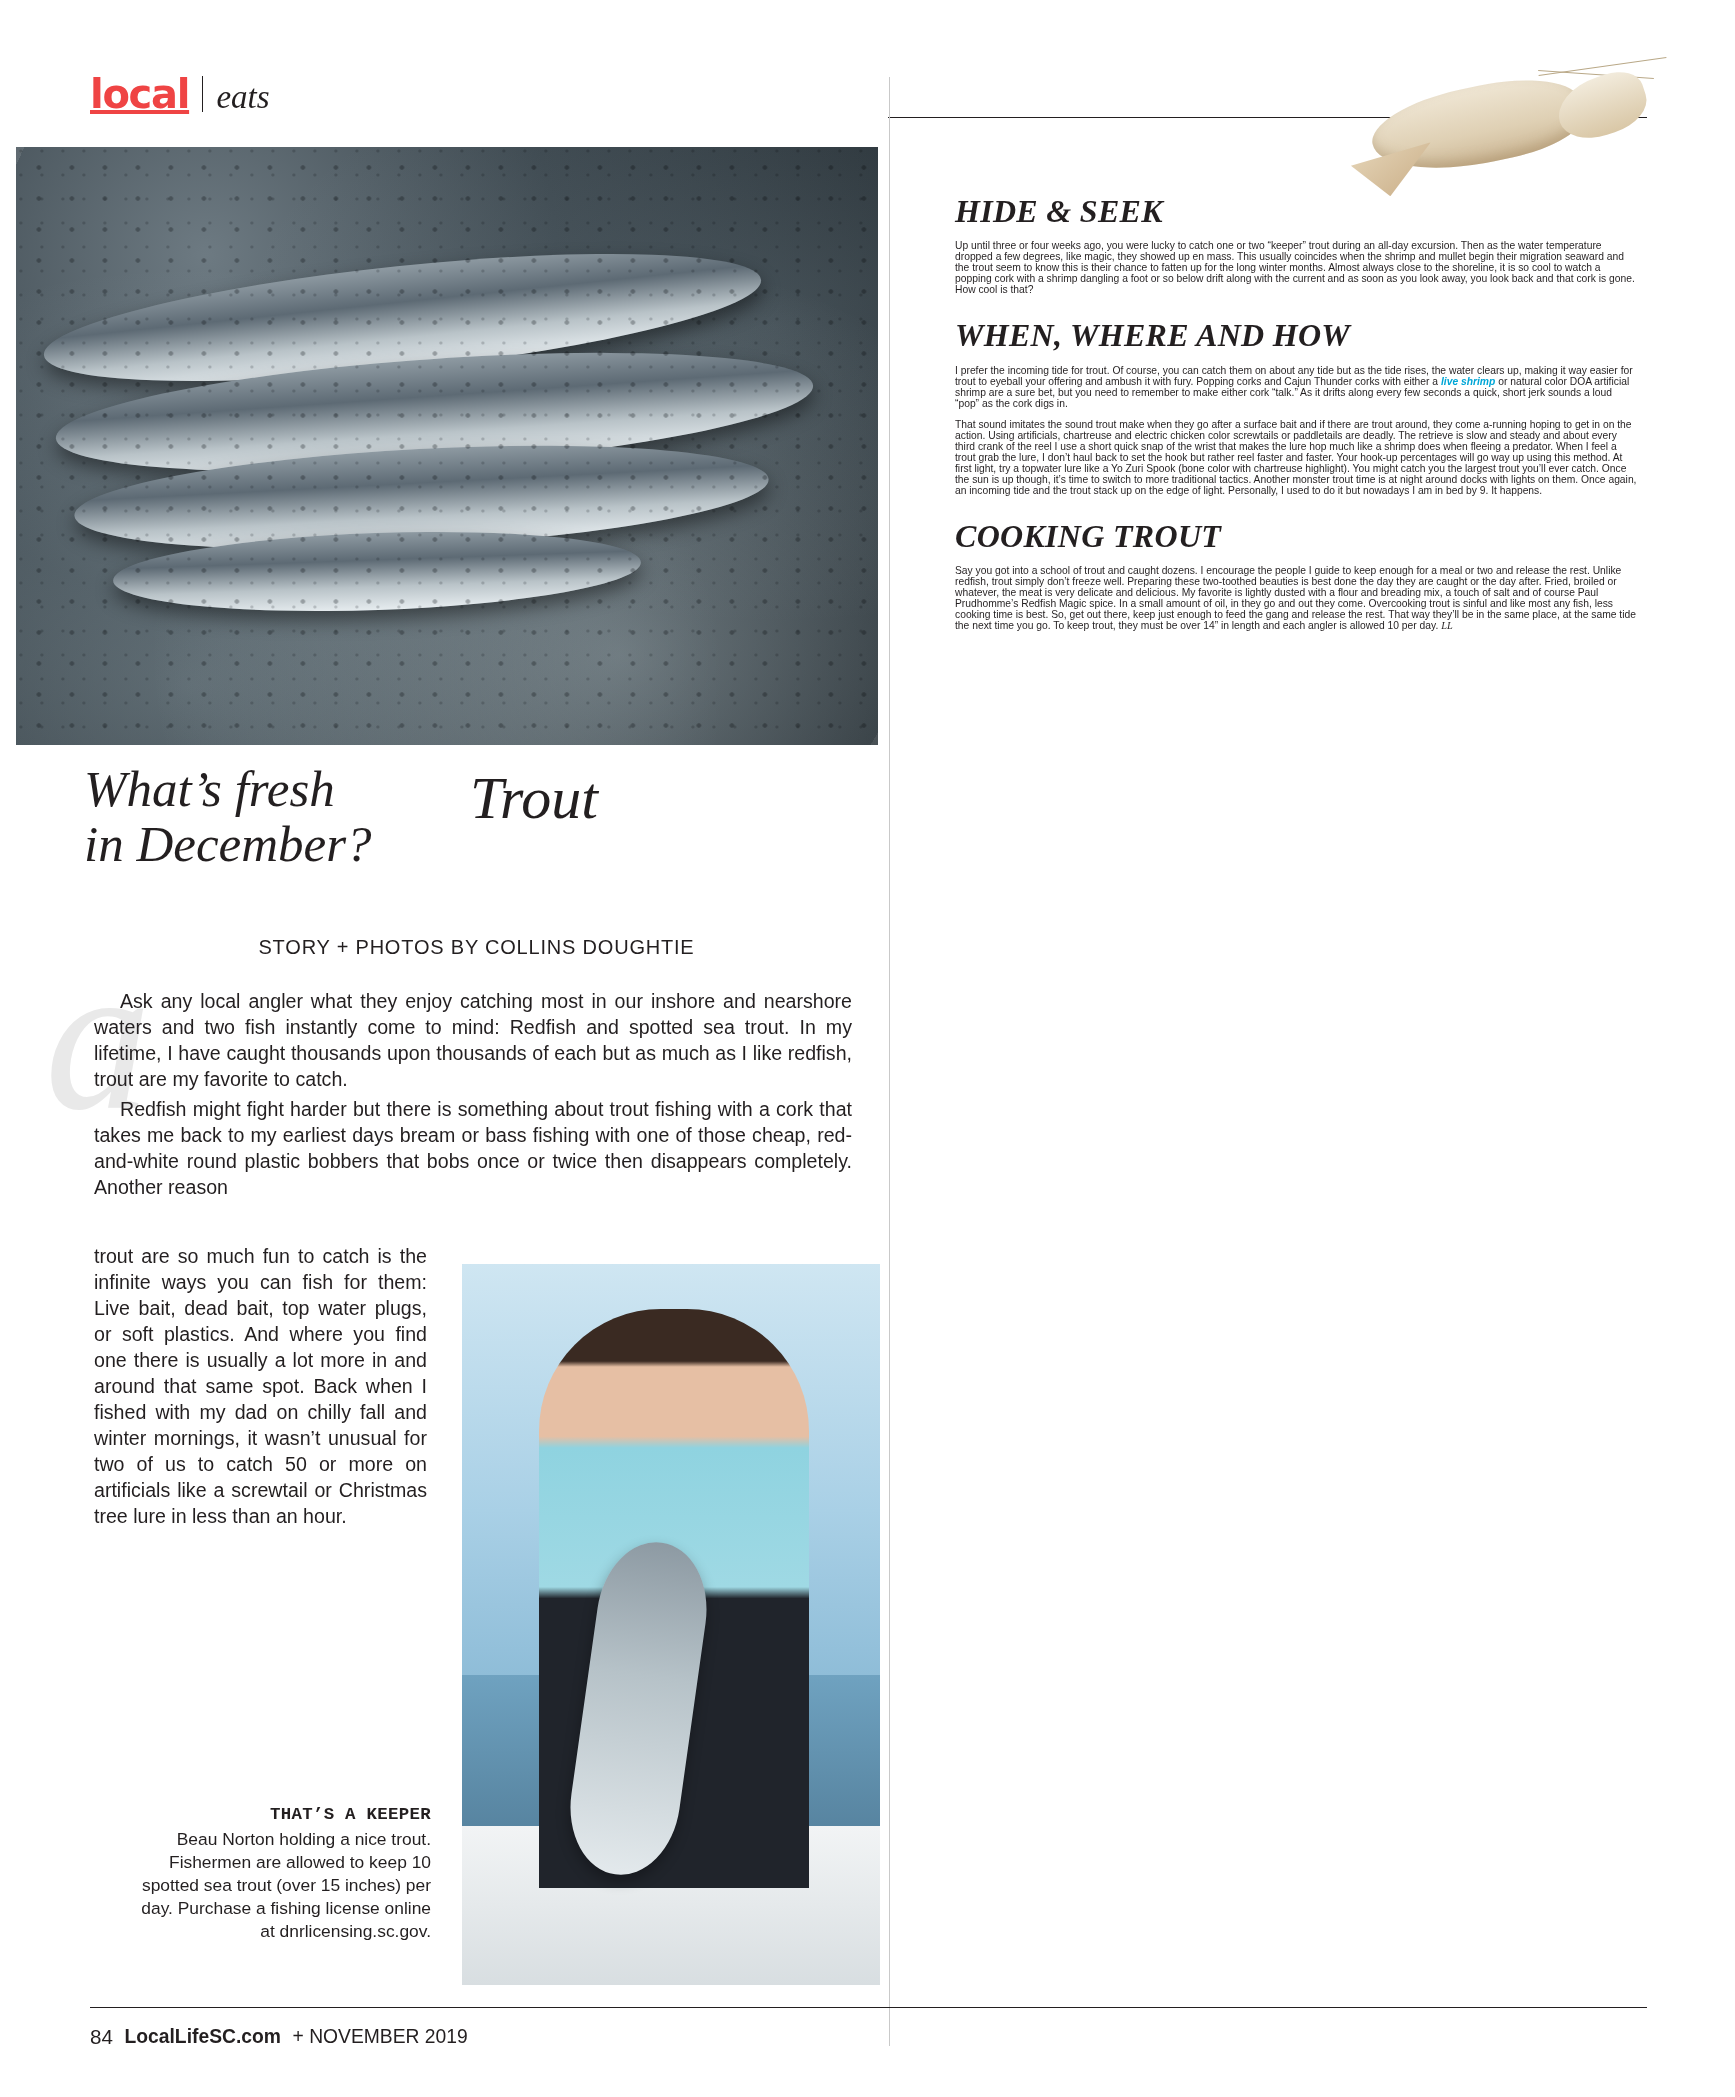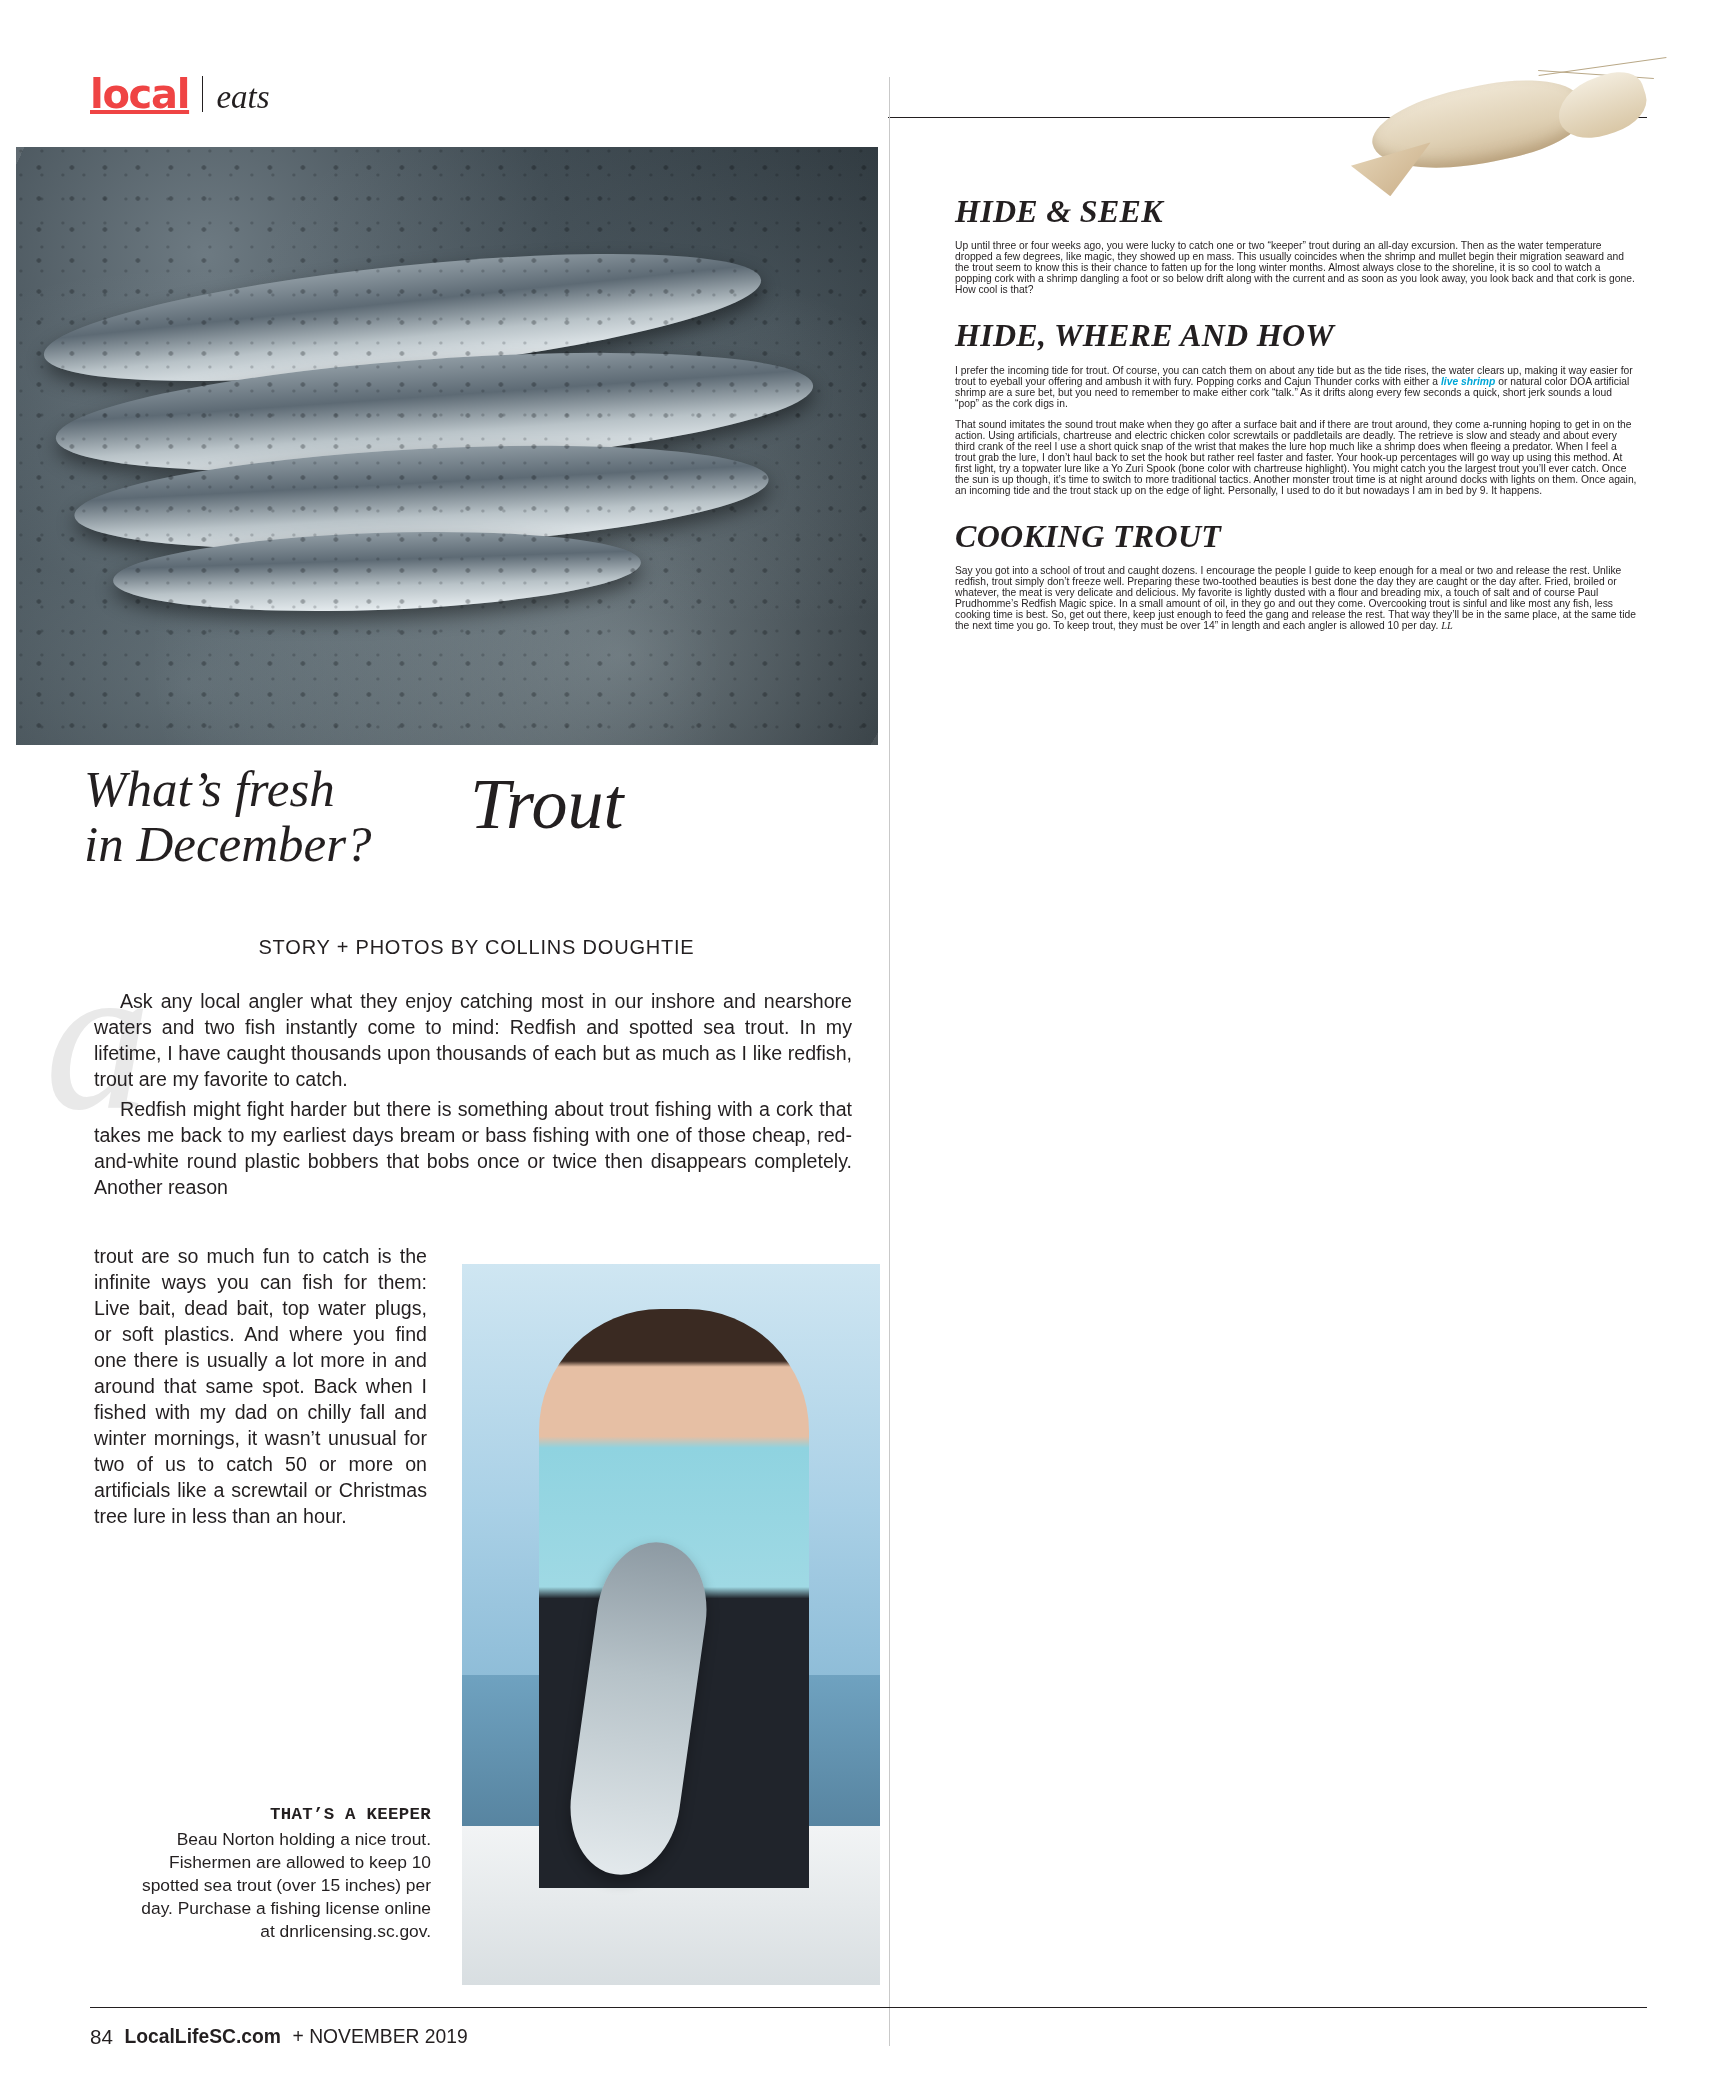--- a/index.html
+++ b/index.html
@@ -122,21 +122,21 @@
     line-height: 1.08;
     color: #231f20;
     width: 412px;
   }
   .headline .trout {
     position: absolute;
     left: 399px;
     top: 6.4px;
     font-family: "Liberation Serif", serif;
     font-style: italic;
-    font-size: 72px;
+    font-size: 60px;
     line-height: 1;
     color: #231f20;
   }
 
   .byline {
     position: absolute;
     left: 71px;
     top: 936px;
     width: 811px;
     text-align: center;
@@ -383,21 +383,21 @@
   <div class="body"></div>
   <div class="head"></div>
   <div class="tail"></div>
 </div>
 
 <div class="right-col">
 
   <h2 class="sec-head">HIDE &amp; SEEK</h2>
   <p class="indent">Up until three or four weeks ago, you were lucky to catch one or two “keeper” trout during an all-day excursion. Then as the water temperature dropped a few degrees, like magic, they showed up en mass. This usually coincides when the shrimp and mullet begin their migration seaward and the trout seem to know this is their chance to fatten up for the long winter months. Almost always close to the shoreline, it is so cool to watch a popping cork with a shrimp dangling a foot or so below drift along with the current and as soon as you look away, you look back and that cork is gone. How cool is that?</p>
 
-  <h2 class="sec-head spaced">HIDE, WHERE AND HOW</h2>
+  <h2 class="sec-head spaced">WHEN, WHERE AND HOW</h2>
   <p class="indent">
     <span>I prefer the incoming tide for trout. Of course, you can catch them on about any tide but as the tide rises, the water clears up, making it way easier for trout to eyeball your offering and ambush it with fury. Popping corks and Cajun Thunder corks with either a </span><span class="hl">live shrimp</span><span> or natural color DOA artificial shrimp are a sure bet, but you need to remember to make either cork “talk.” As it drifts along every few seconds a quick, short jerk sounds a loud “pop” as the cork digs in.</span>
   </p>
   <p class="indent">That sound imitates the sound trout make when they go after a surface bait and if there are trout around, they come a-running hoping to get in on the action. Using artificials, chartreuse and electric chicken color screwtails or paddletails are deadly. The retrieve is slow and steady and about every third crank of the reel I use a short quick snap of the wrist that makes the lure hop much like a shrimp does when fleeing a predator. When I feel a trout grab the lure, I don’t haul back to set the hook but rather reel faster and faster. Your hook-up percentages will go way up using this method. At first light, try a topwater lure like a Yo Zuri Spook (bone color with chartreuse highlight). You might catch you the largest trout you’ll ever catch. Once the sun is up though, it’s time to switch to more traditional tactics. Another monster trout time is at night around docks with lights on them. Once again, an incoming tide and the trout stack up on the edge of light. Personally, I used to do it but nowadays I am in bed by 9. It happens.</p>
 
   <h2 class="sec-head spaced">COOKING TROUT</h2>
   <p class="indent">
     <span>Say you got into a school of trout and caught dozens. I encourage the people I guide to keep enough for a meal or two and release the rest. Unlike redfish, trout simply don’t freeze well. Preparing these two-toothed beauties is best done the day they are caught or the day after. Fried, broiled or whatever, the meat is very delicate and delicious. My favorite is lightly dusted with a flour and breading mix, a touch of salt and of course Paul Prudhomme’s Redfish Magic spice. In a small amount of oil, in they go and out they come. Overcooking trout is sinful and like most any fish, less cooking time is best. So, get out there, keep just enough to feed the gang and release the rest. That way they’ll be in the same place, at the same tide the next time you go. To keep trout, they must be over 14” in length and each angler is allowed 10 per day.</span>
     <span style="font-family:'Liberation Serif',serif;font-style:italic;">LL</span>
   </p>

